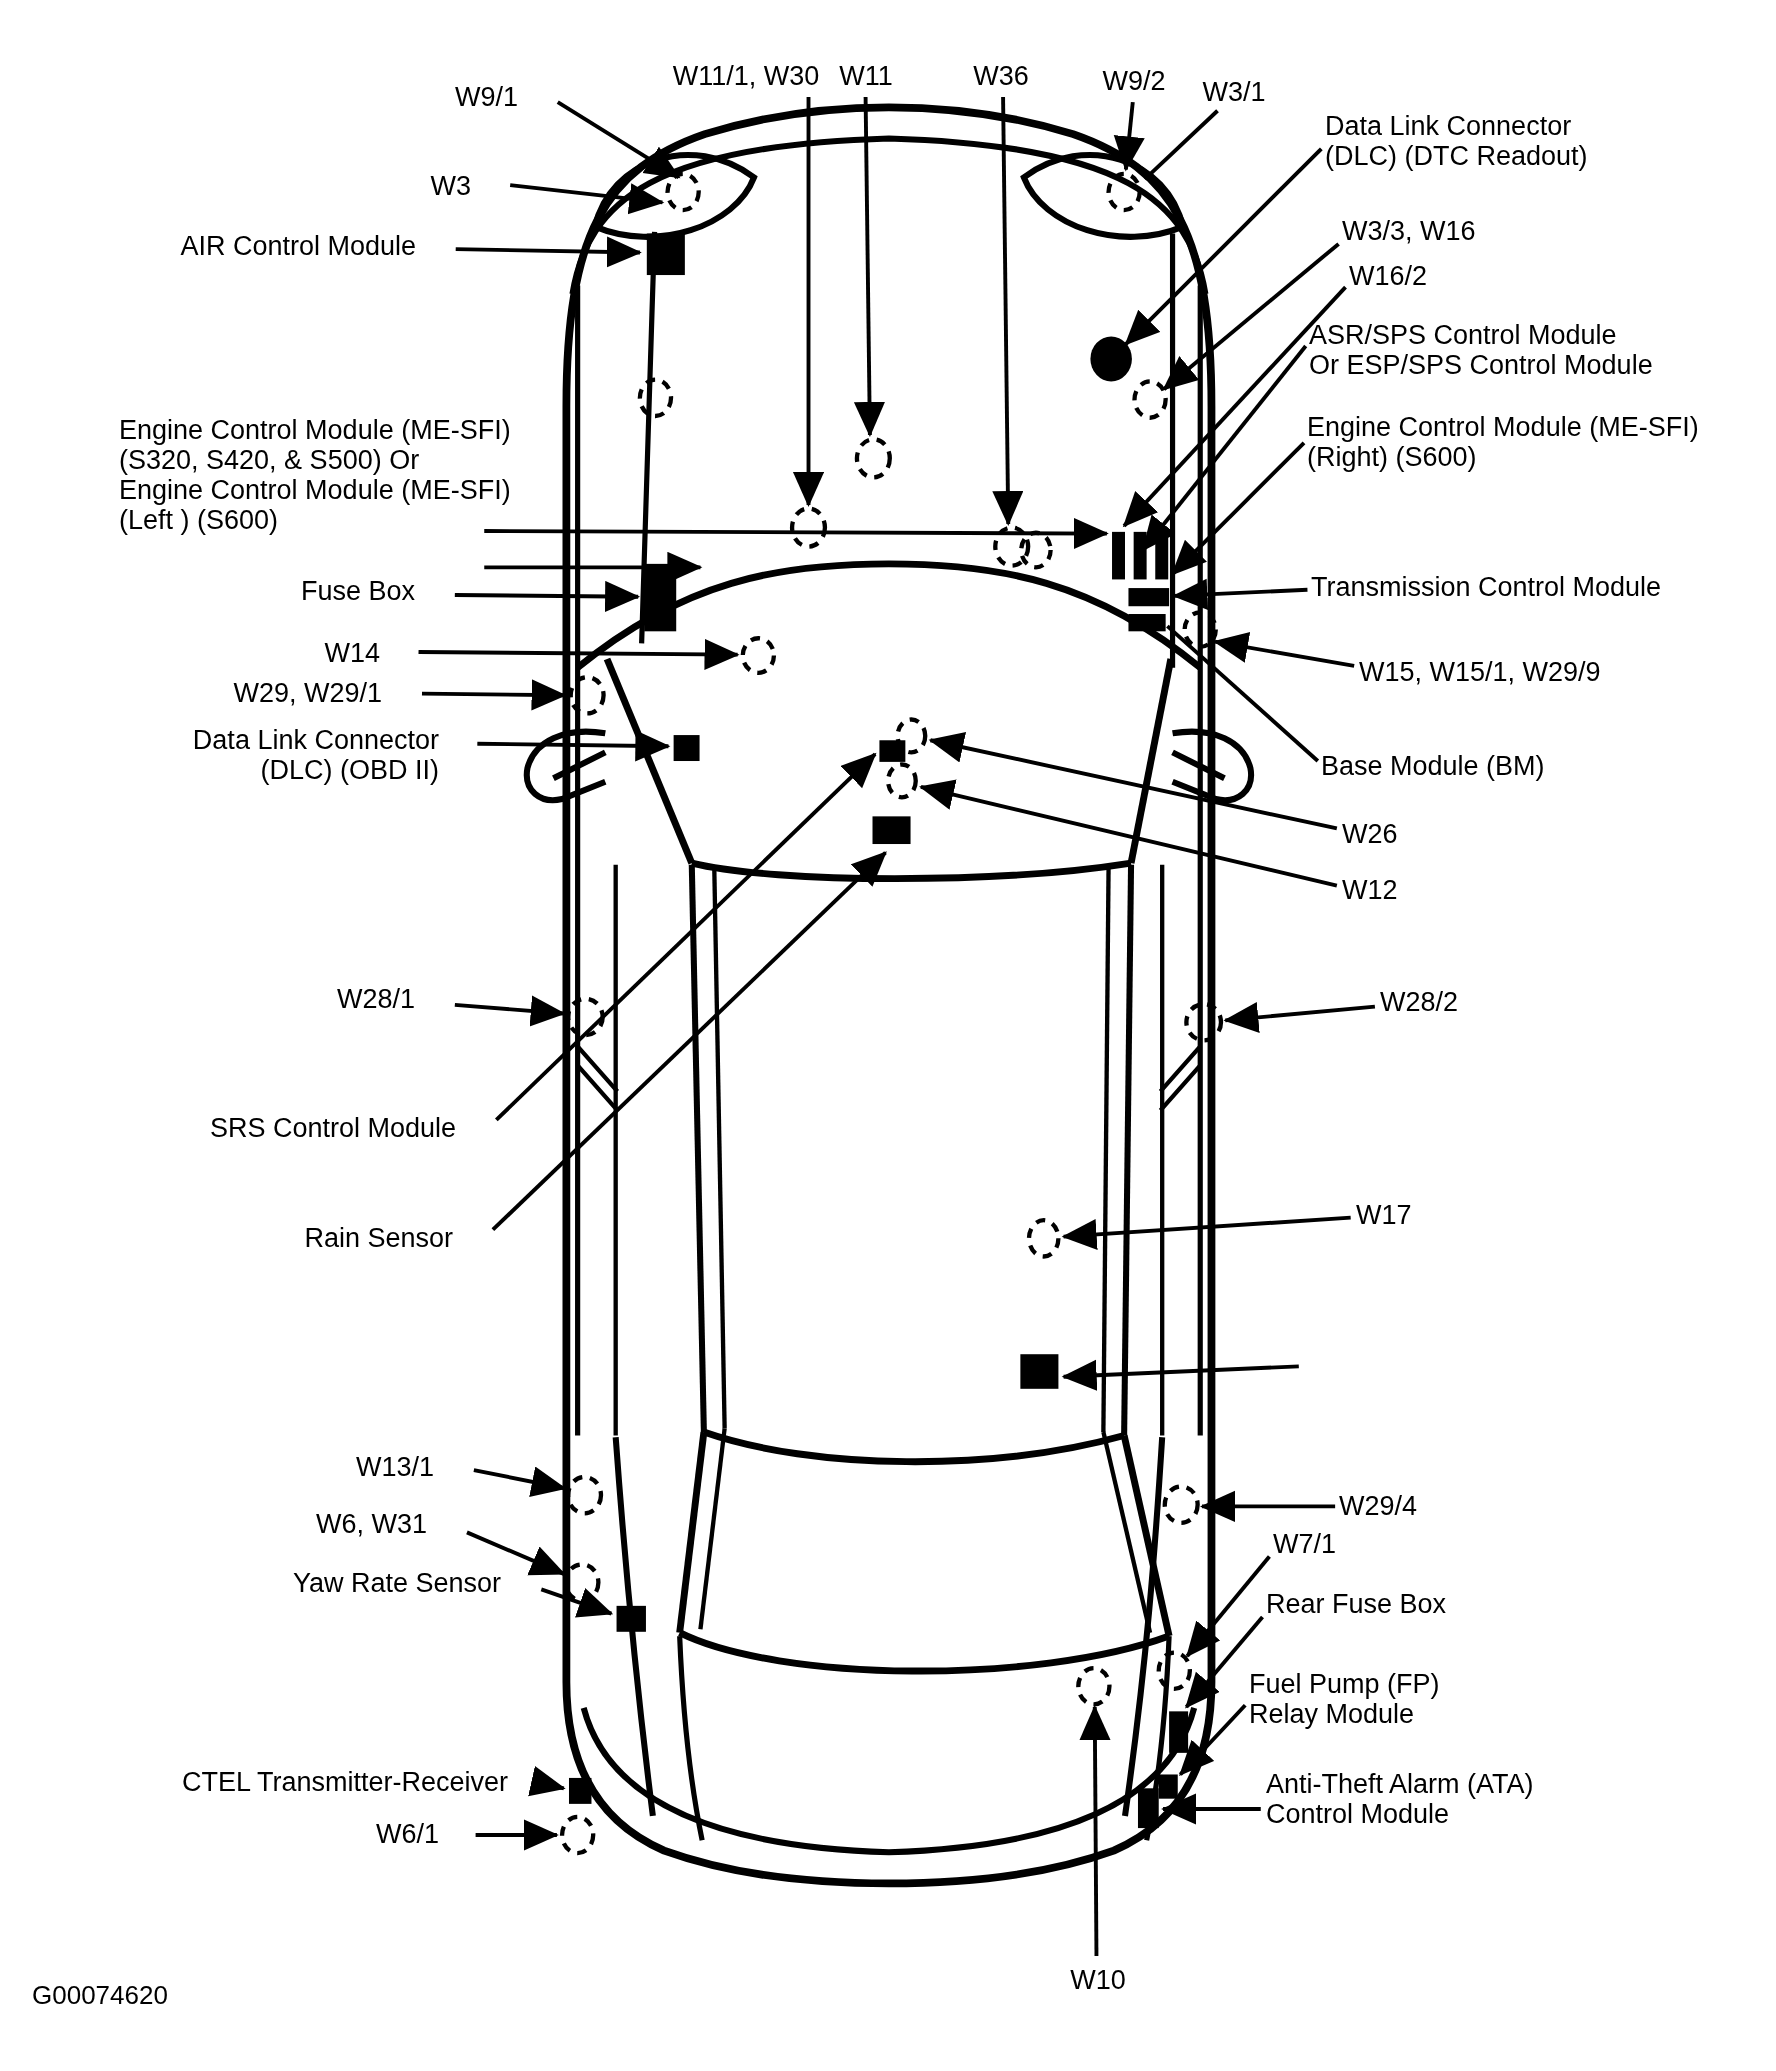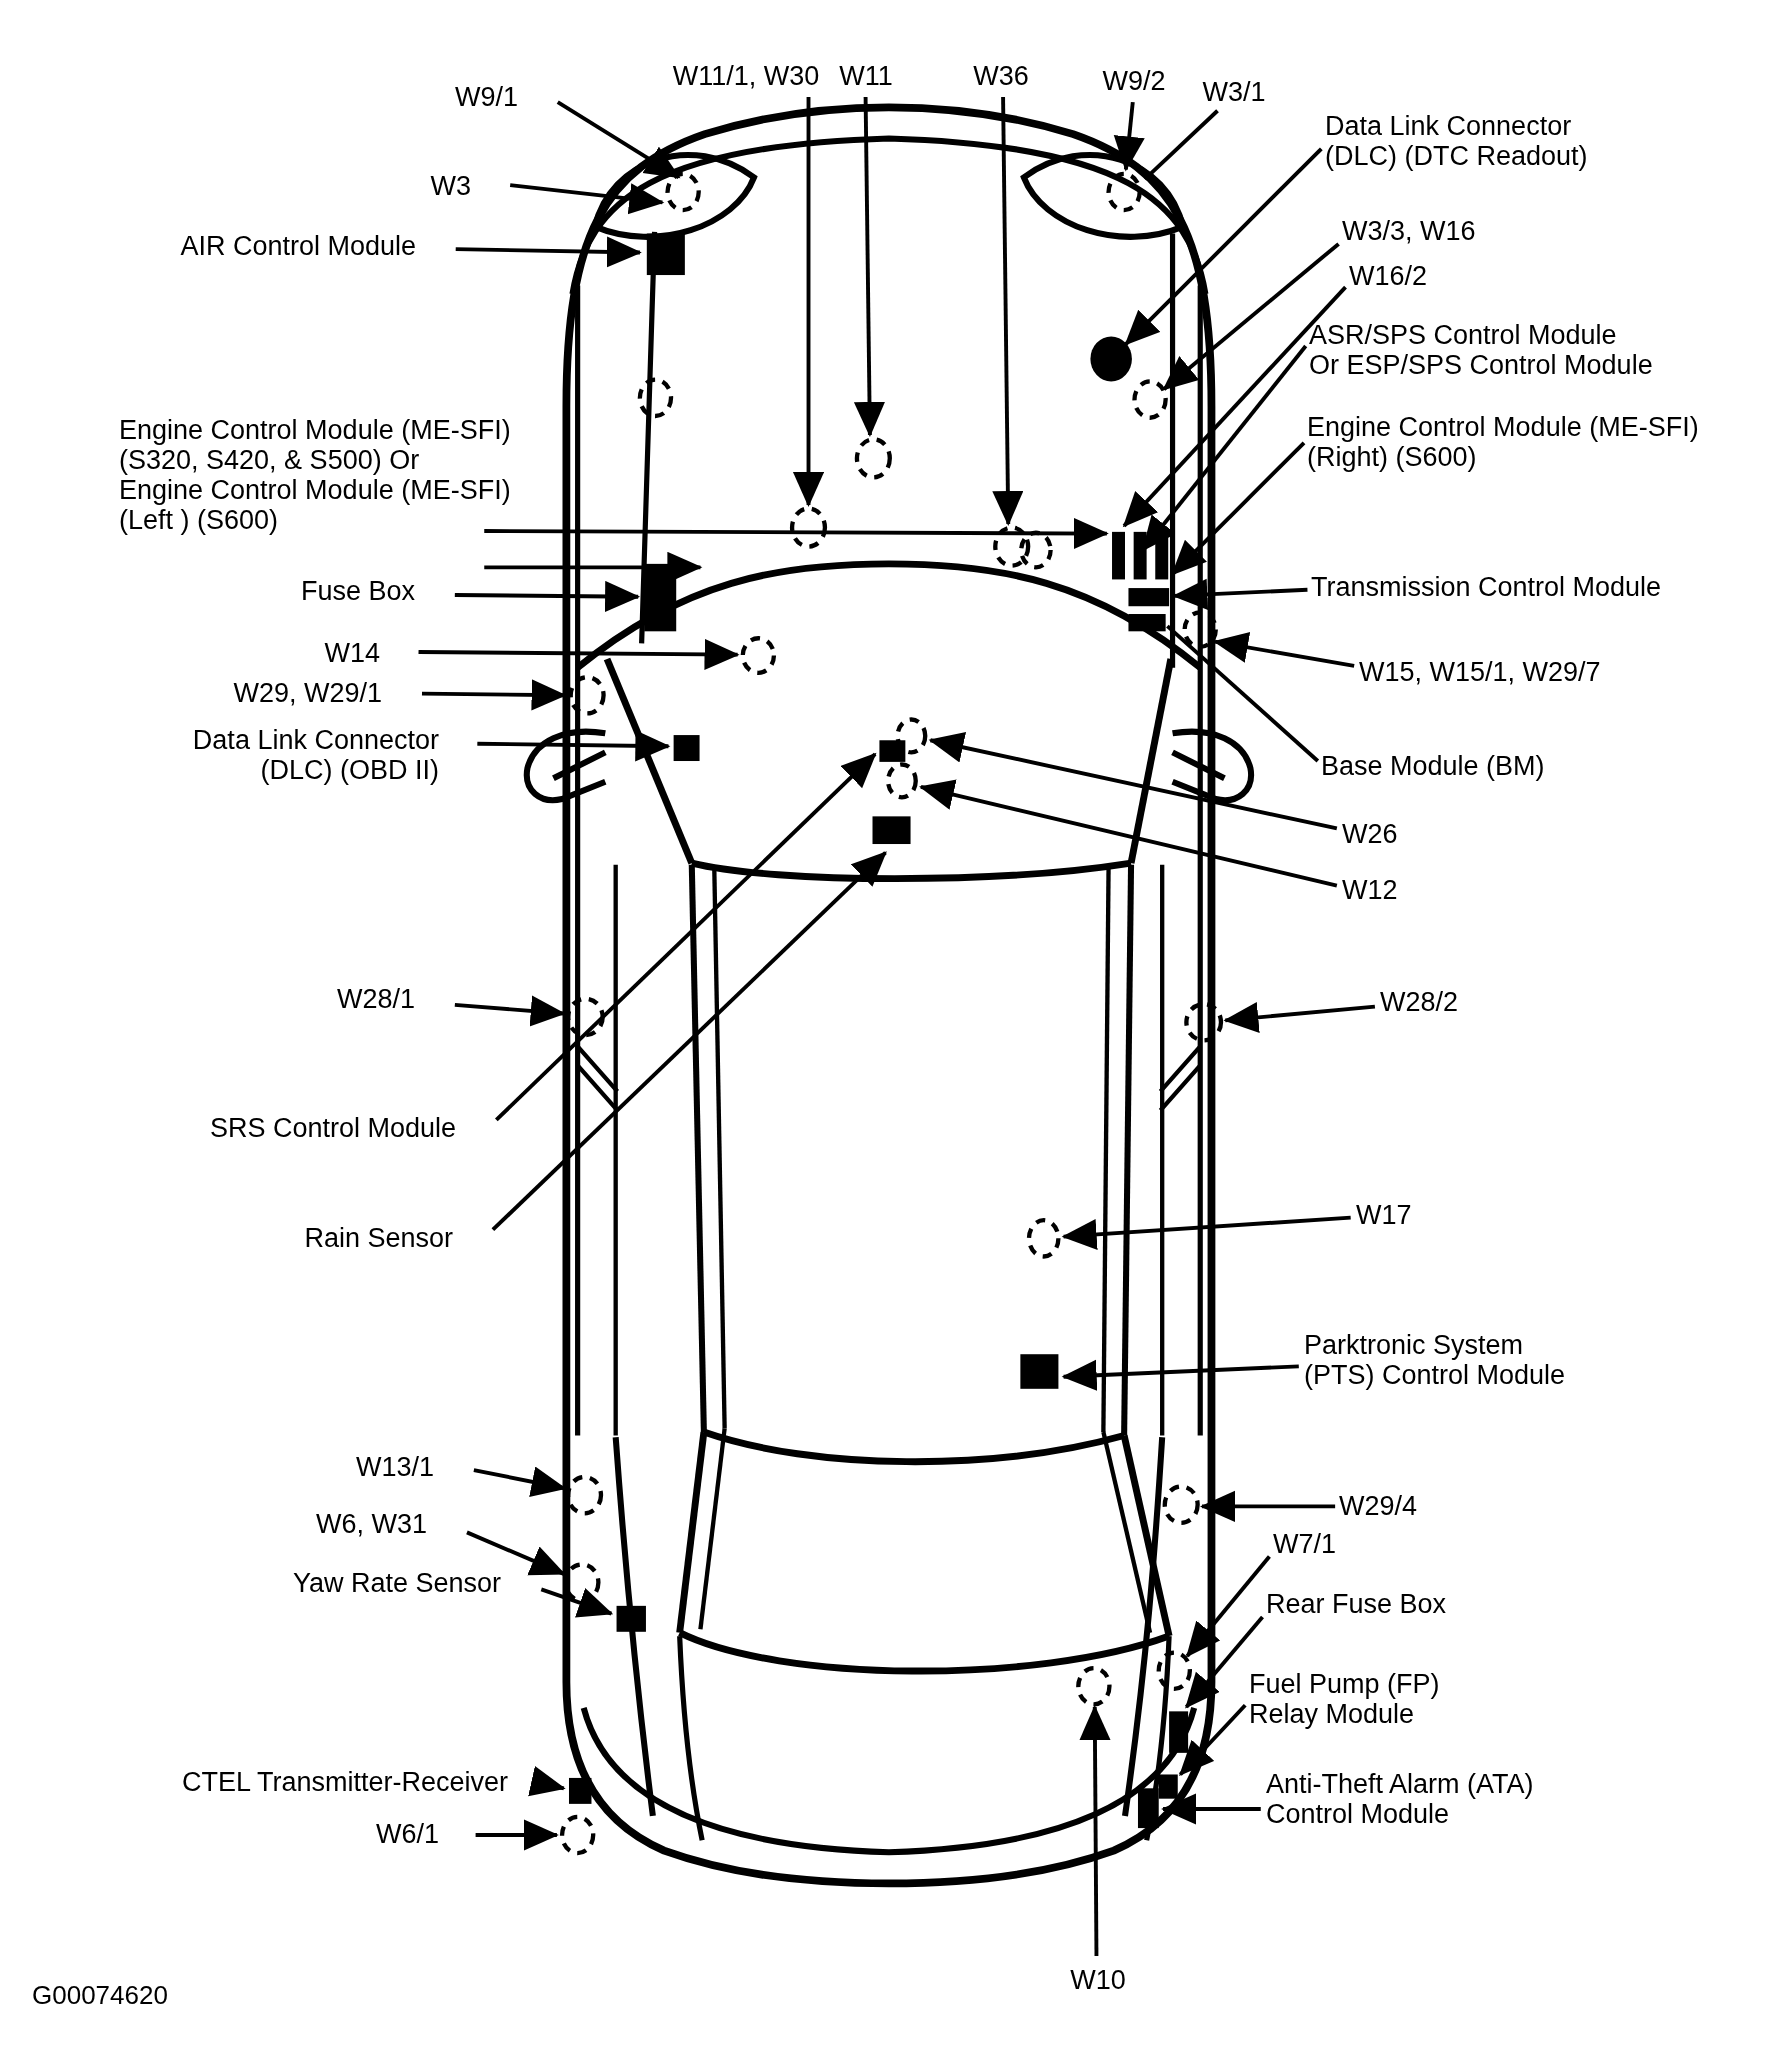--- a/index.html
+++ b/index.html
@@ -168,31 +168,29 @@
   <div class="lbl" style="left:119px;top:415px;">Engine Control Module (ME-SFI)
 (S320, S420, &amp; S500) Or
 Engine Control Module (ME-SFI)
 (Left ) (S600)</div>
   <div class="lbl r" style="right:1327px;top:576px;">Fuse Box</div>
   <div class="lbl r" style="right:1362px;top:638px;margin-left:8px;">W14</div>
   <div class="lbl r" style="right:1360px;top:678px;">W29, W29/1</div>
   <div class="lbl r" style="right:1303px;top:725px;">Data Link Connector
 (DLC) (OBD II)</div>
   <div class="lbl" style="left:1311px;top:572px;">Transmission Control Module</div>
-  <div class="lbl" style="left:1359px;top:657px;">W15, W15/1, W29/7</div>
+  <div class="lbl" style="left:1359px;top:657px;">W15, W15/1, W29/9</div>
   <div class="lbl" style="left:1321px;top:751px;">Base Module (BM)</div>
   <div class="lbl" style="left:1342px;top:819px;">W26</div>
   <div class="lbl" style="left:1342px;top:875px;">W12</div>
   <div class="lbl r" style="right:1327px;top:984px;">W28/1</div>
   <div class="lbl" style="left:1380px;top:987px;">W28/2</div>
   <div class="lbl r" style="right:1286px;top:1113px;margin-left:38px;">SRS Control Module</div>
   <div class="lbl r" style="right:1289px;top:1223px;">Rain Sensor</div>
   <div class="lbl" style="left:1356px;top:1200px;">W17</div>
-  <div class="lbl" style="left:1304px;top:1330px;">Parktronic System
-(PTS) Control Module</div>
   <div class="lbl r" style="right:1308px;top:1452px;">W13/1</div>
   <div class="lbl r" style="right:1315px;top:1509px;">W6, W31</div>
   <div class="lbl r" style="right:1241px;top:1568px;text-align:center;">Yaw Rate Sensor</div>
   <div class="lbl" style="left:1339px;top:1491px;">W29/4</div>
   <div class="lbl" style="left:1273px;top:1529px;">W7/1</div>
   <div class="lbl" style="left:1266px;top:1589px;">Rear Fuse Box</div>
   <div class="lbl" style="left:1249px;top:1669px;">Fuel Pump (FP)
 Relay Module</div>
   <div class="lbl" style="left:1266px;top:1769px;">Anti-Theft Alarm (ATA)
 Control Module</div>

